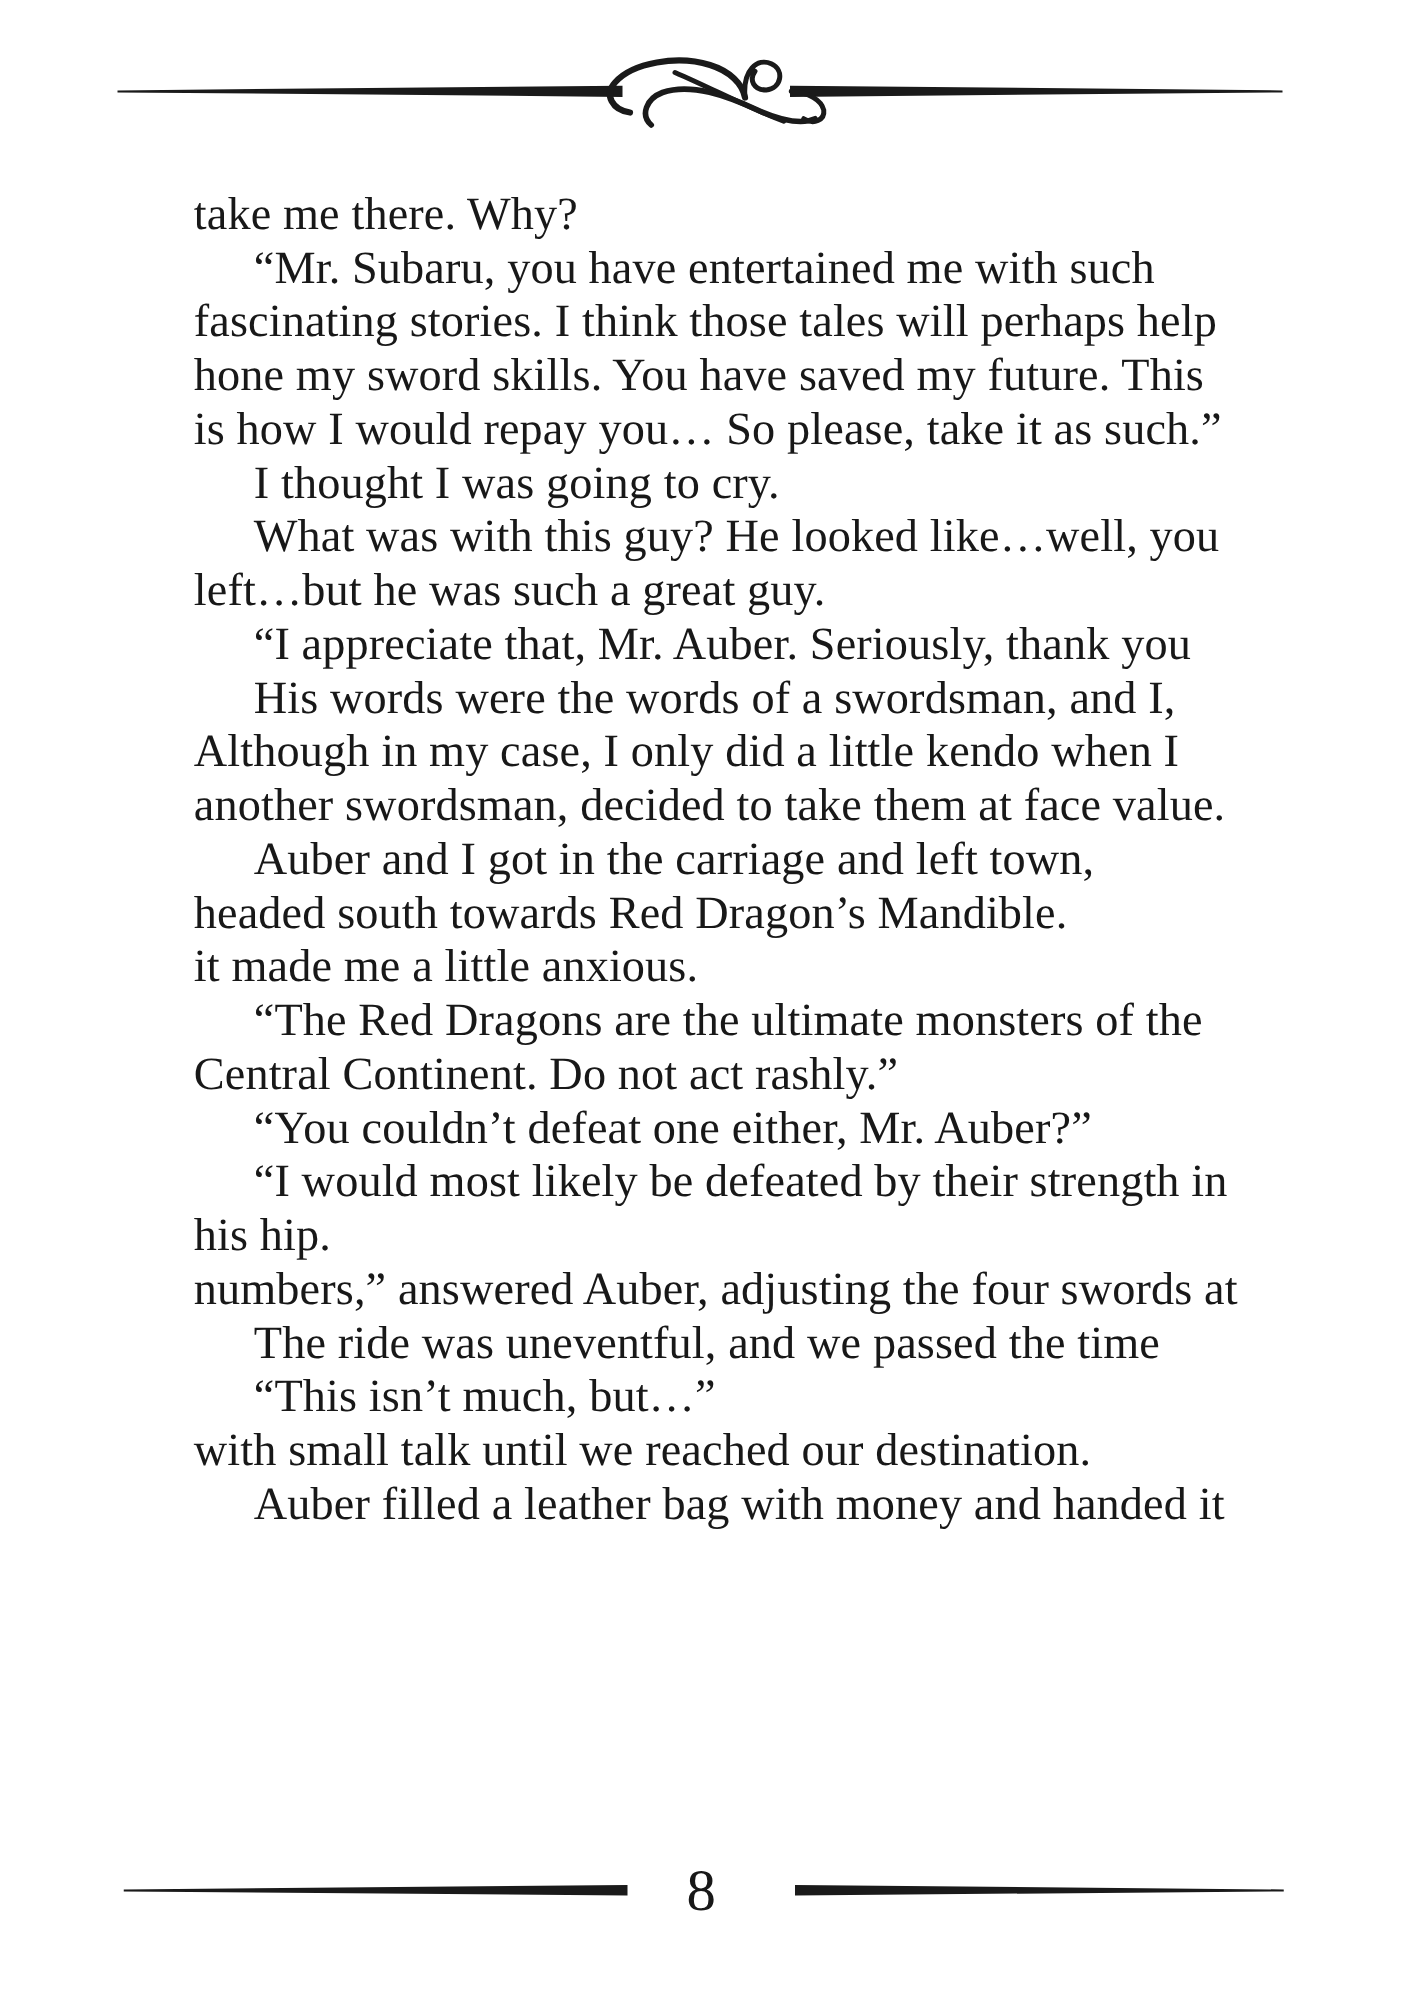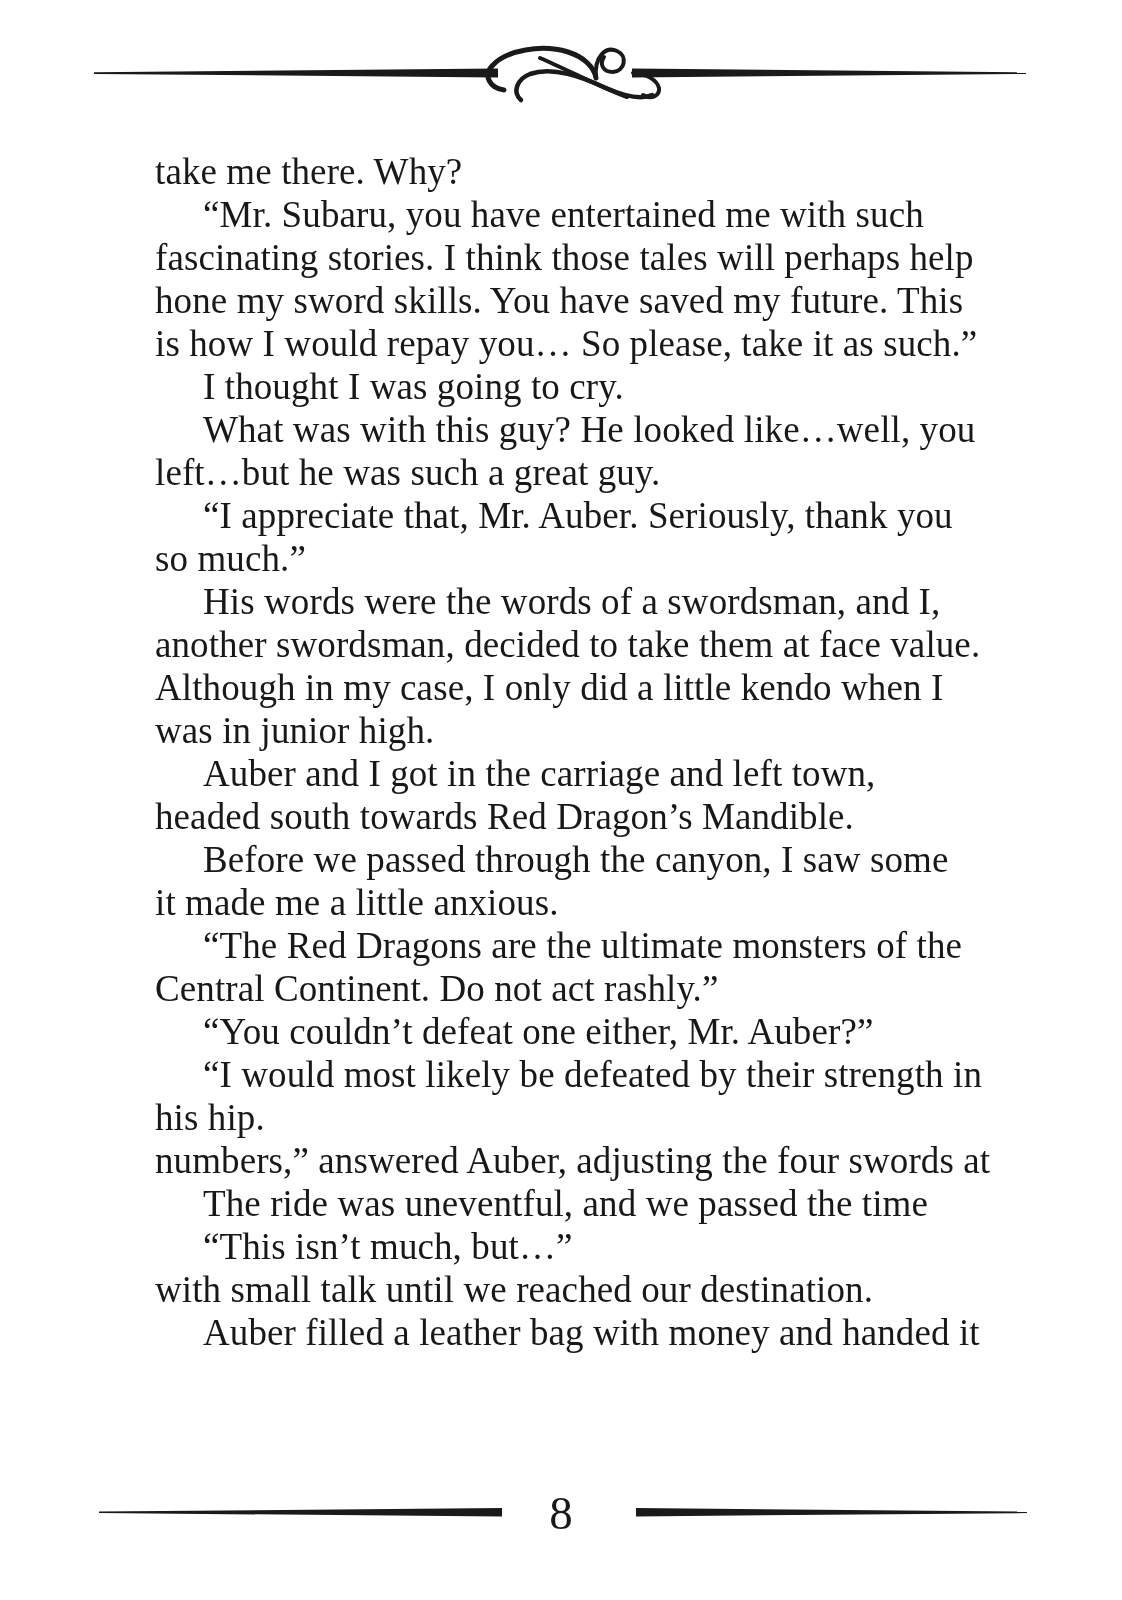--- a/index.html
+++ b/index.html
@@ -73,28 +73,25 @@
   <div class="bodytext">
       <div class="line">take me there. Why?</div>
       <div class="line indent">“Mr. Subaru, you have entertained me with such</div>
       <div class="line">fascinating stories. I think those tales will perhaps help</div>
       <div class="line">hone my sword skills. You have saved my future. This</div>
       <div class="line">is how I would repay you… So please, take it as such.”</div>
       <div class="line indent">I thought I was going to cry.</div>
       <div class="line indent">What was with this guy? He looked like…well, you</div>
       <div class="line">left…but he was such a great guy.</div>
       <div class="line indent">“I appreciate that, Mr. Auber. Seriously, thank you</div>
-      <div class="line">so much.”</div>
       <div class="line indent">His words were the words of a swordsman, and I,</div>
+      <div class="line">Although in my case, I only did a little kendo when I</div>
       <div class="line">another swordsman, decided to take them at face value.</div>
-      <div class="line">Although in my case, I only did a little kendo when I</div>
-      <div class="line">was in junior high.</div>
       <div class="line indent">Auber and I got in the carriage and left town,</div>
       <div class="line">headed south towards Red Dragon’s Mandible.</div>
-      <div class="line indent">Before we passed through the canyon, I saw some</div>
       <div class="line">it made me a little anxious.</div>
       <div class="line indent">“The Red Dragons are the ultimate monsters of the</div>
       <div class="line">Central Continent. Do not act rashly.”</div>
       <div class="line indent">“You couldn’t defeat one either, Mr. Auber?”</div>
       <div class="line indent">“I would most likely be defeated by their strength in</div>
       <div class="line">his hip.</div>
       <div class="line">numbers,” answered Auber, adjusting the four swords at</div>
       <div class="line indent">The ride was uneventful, and we passed the time</div>
       <div class="line indent">“This isn’t much, but…”</div>
       <div class="line">with small talk until we reached our destination.</div>

